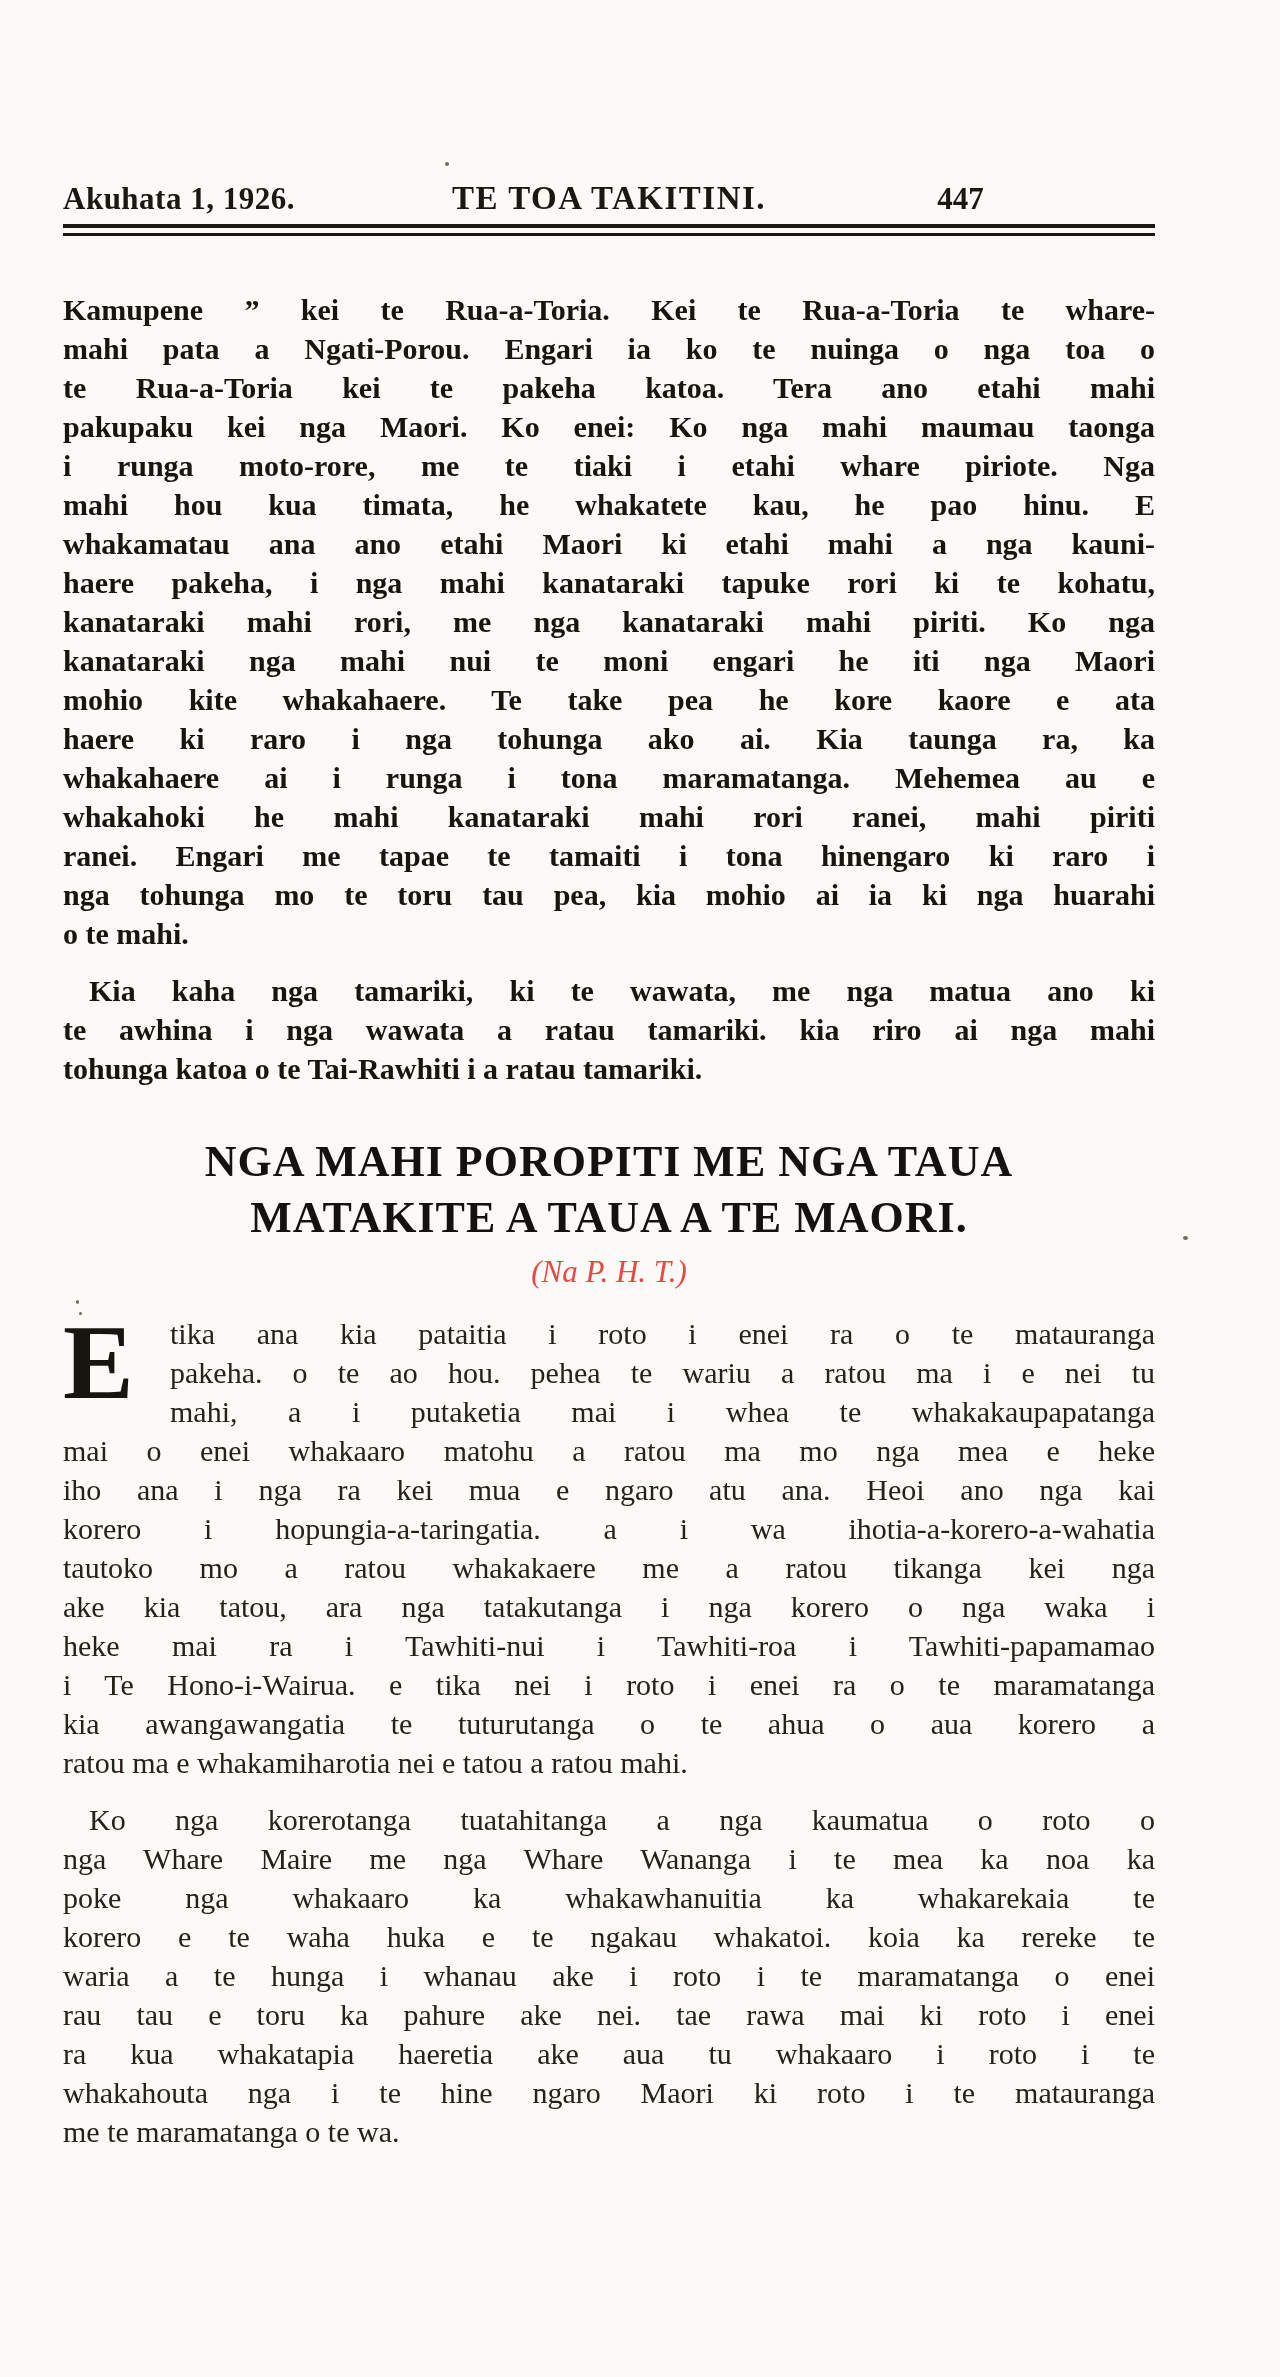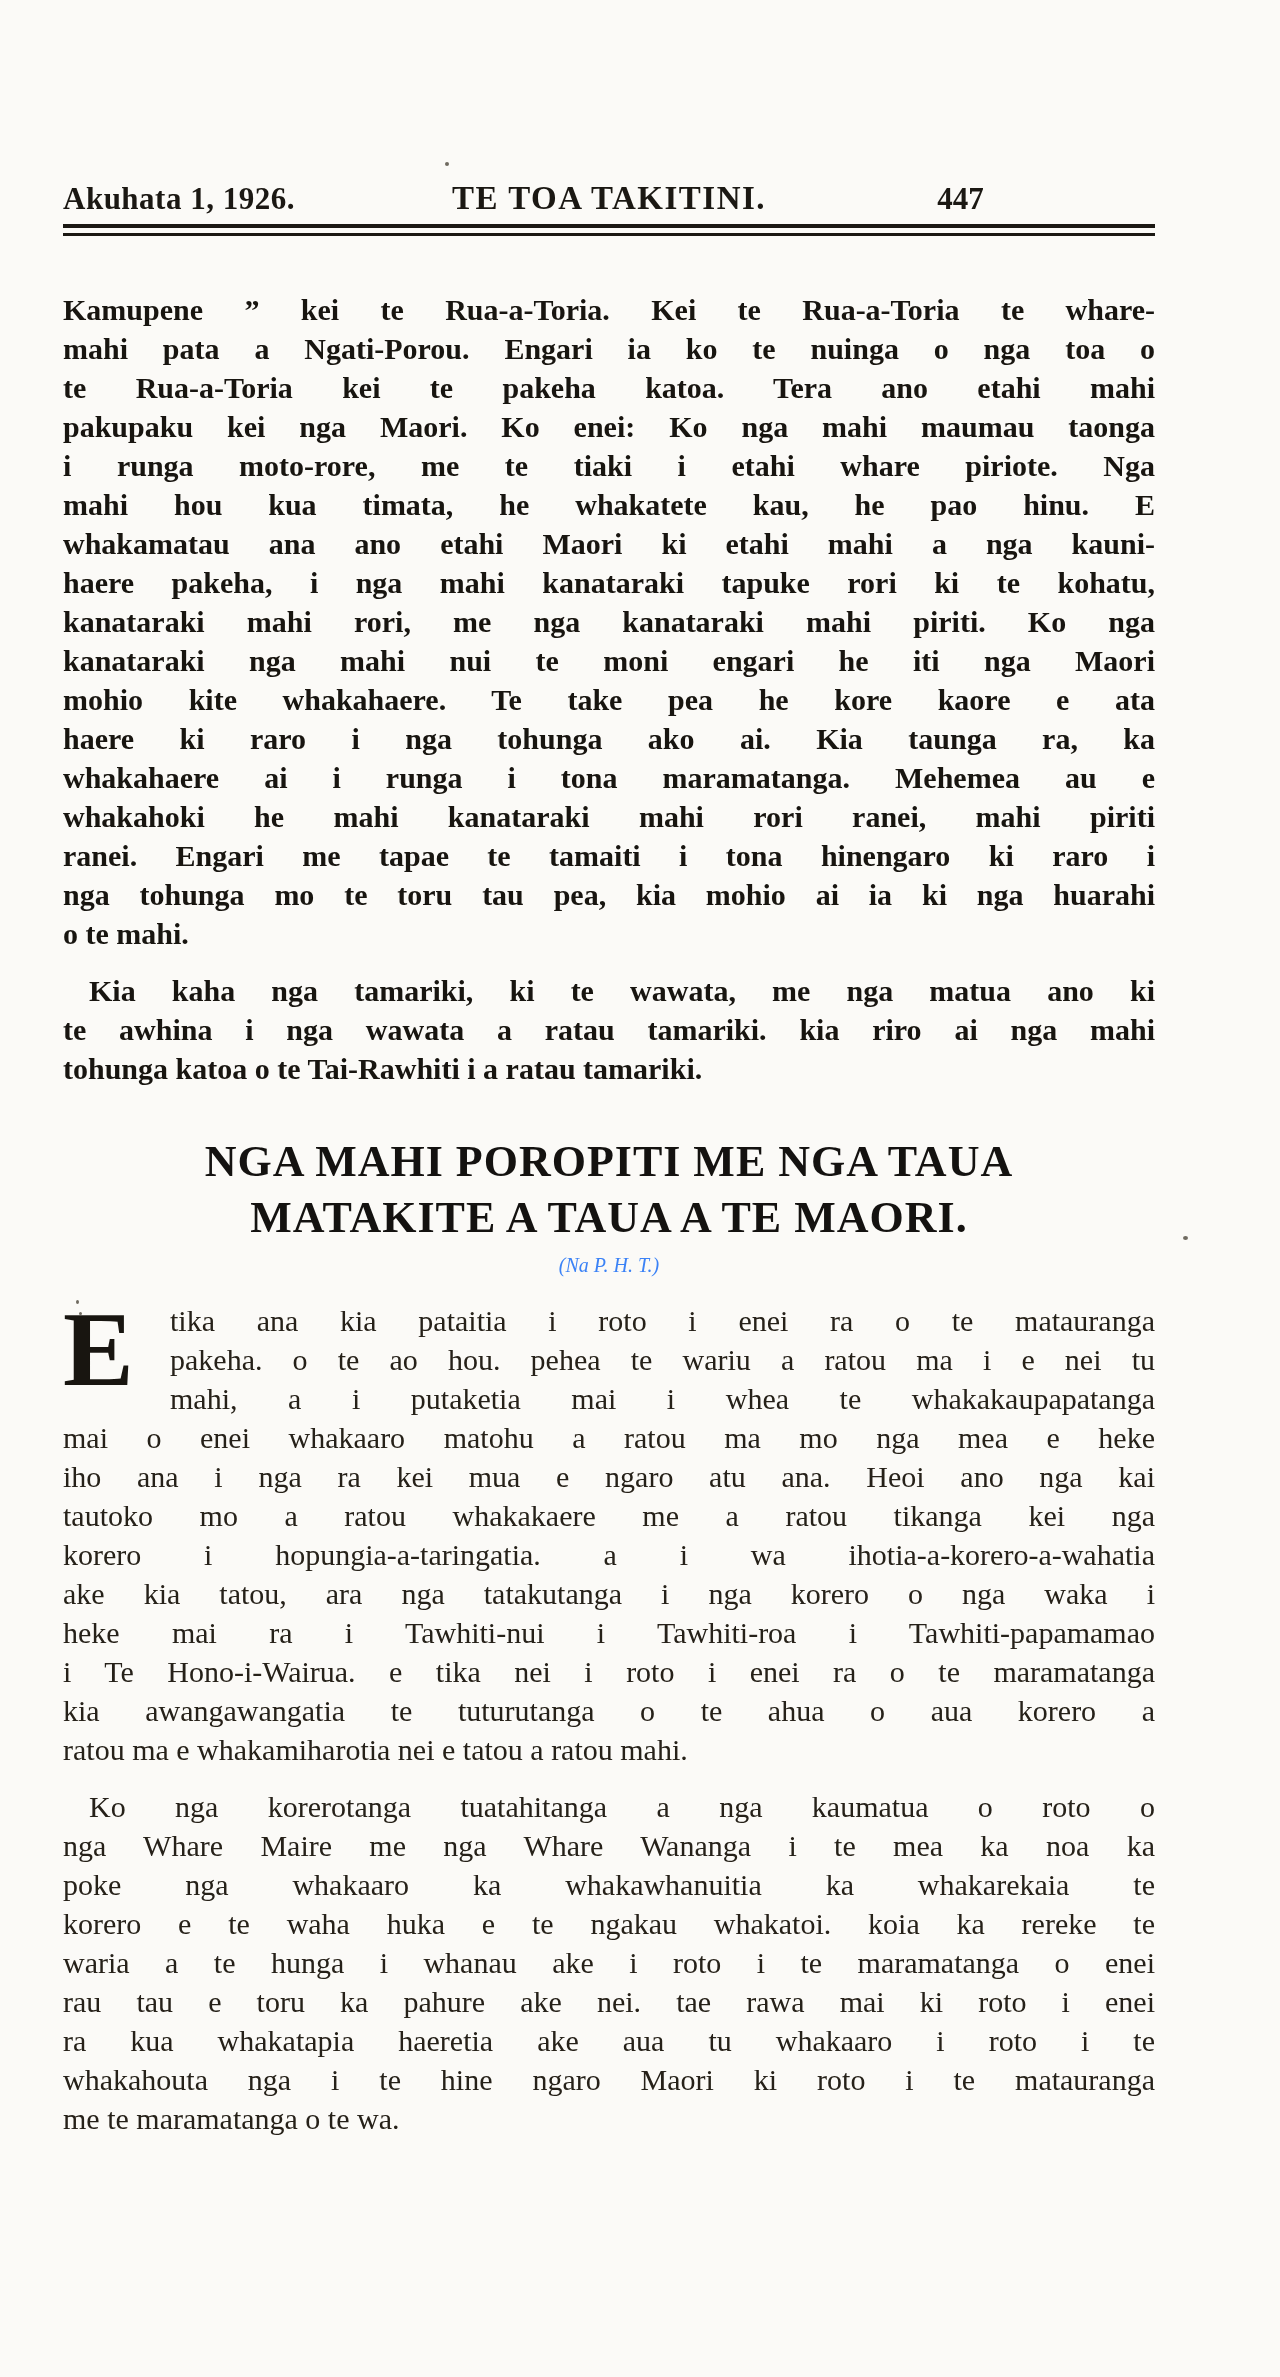--- a/index.html
+++ b/index.html
@@ -42,22 +42,22 @@
     font-weight: 700;
     font-size: 44px;
     line-height: 56px;
     letter-spacing: 1px;
     color: #141210;
   }
   .byline {
     margin-top: 8px; margin-bottom: 24px;
     text-align: center;
     font-style: italic;
-    font-size: 20px;
-    color: #3b82f6;
+    font-size: 31px;
+    color: #ef4444;
   }
   
   .dropcap {
     float: left;
     width: 95px; height: 112px;
     margin-right: 12px;
     font-size: 106px; line-height: 0.92;
     font-weight: 700;
     color: #181510;
   }
@@ -116,22 +116,22 @@
 
     <div class="byline">(Na P. H. T.)</div>
 
     <div class="para light">
       <span class="dropcap">E</span>
     <div class="line">tika ana kia pataitia i roto i enei ra o te matauranga</div>
         <div class="line">pakeha. o te ao hou. pehea te wariu a ratou ma i e nei tu</div>
         <div class="line">mahi, a i putaketia mai i whea te whakakaupapatanga</div>
         <div class="line">mai o enei whakaaro matohu a ratou ma mo nga mea e heke</div>
         <div class="line">iho ana i nga ra kei mua e ngaro atu ana. Heoi ano nga kai</div>
+        <div class="line">korero i hopungia-a-taringatia. a i wa ihotia-a-korero-a-wahatia</div>
         <div class="line">tautoko mo a ratou whakakaere me a ratou tikanga kei nga</div>
-        <div class="line">korero i hopungia-a-taringatia. a i wa ihotia-a-korero-a-wahatia</div>
         <div class="line">ake kia tatou, ara nga tatakutanga i nga korero o nga waka i</div>
         <div class="line">heke mai ra i Tawhiti-nui i Tawhiti-roa i Tawhiti-papamamao</div>
         <div class="line">i Te Hono-i-Wairua. e tika nei i roto i enei ra o te maramatanga</div>
         <div class="line">kia awangawangatia te tuturutanga o te ahua o aua korero a</div>
         <div class="line last">ratou ma e whakamiharotia nei e tatou a ratou mahi.</div>
       </div>
 
     <div class="para light indent-first">
         <div class="line">Ko nga korerotanga tuatahitanga a nga kaumatua o roto o</div>
         <div class="line">nga Whare Maire me nga Whare Wananga i te mea ka noa ka</div>

